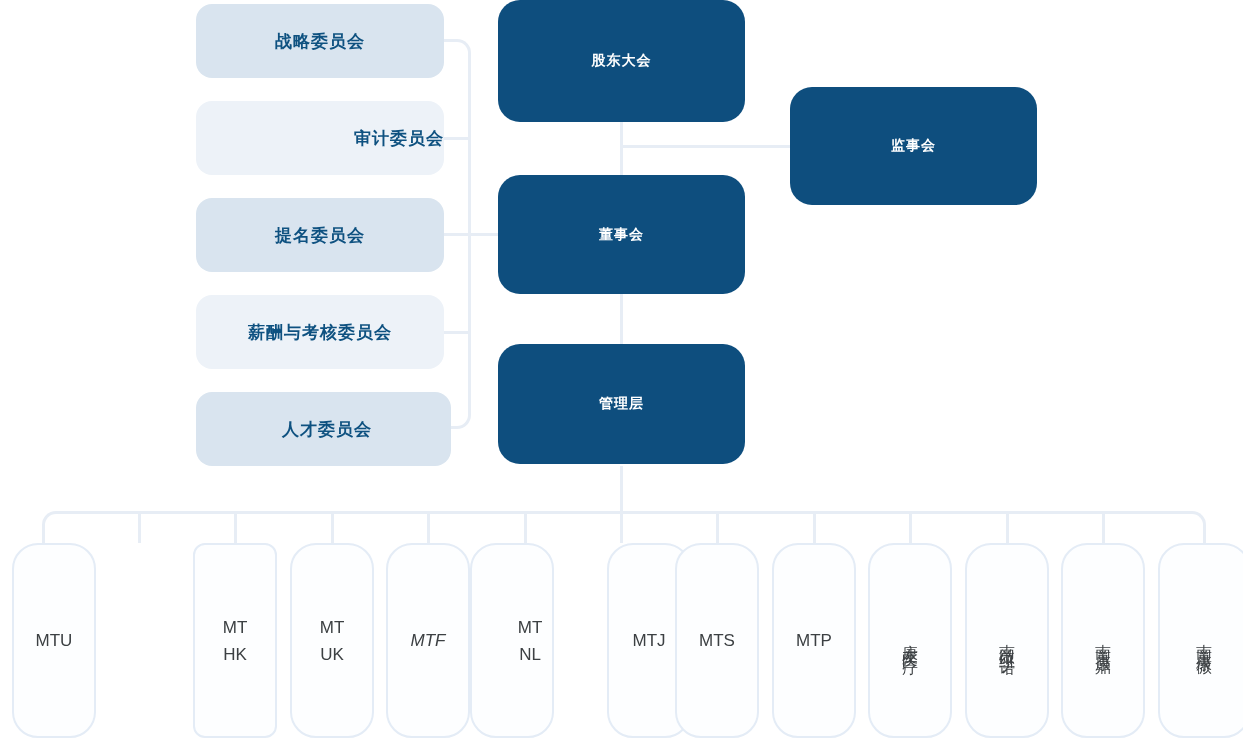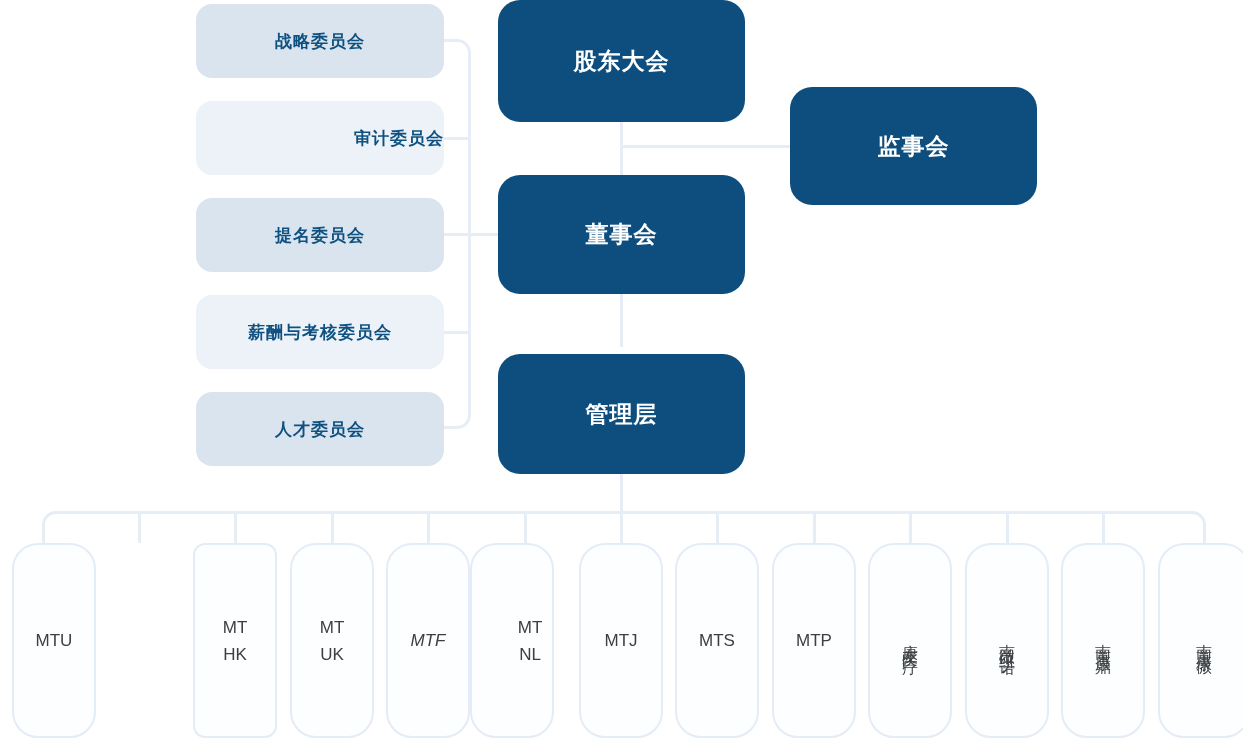--- a/index.html
+++ b/index.html
@@ -34,21 +34,21 @@
     border-top:3px solid var(--line);
     border-left:3px solid var(--line);
     border-right:3px solid var(--line);
     border-top-left-radius:14px;border-top-right-radius:14px;
     box-sizing:border-box;
   }
   
   .dark-node{
     position:absolute;width:247px;background:var(--primary);
     border-radius:22px;display:flex;align-items:center;justify-content:center;
-    color:#fff;font-size:23px;font-weight:700;letter-spacing:1px;
+    color:#fff;font-size:14px;font-weight:700;letter-spacing:1px;
   }
   .committee{
     position:absolute;left:196px;width:248px;height:74px;
     border-radius:16px;display:flex;align-items:center;justify-content:center;
     color:var(--committeeText);font-size:17px;font-weight:700;letter-spacing:1px;
   }
   .committee.strong{background:var(--tintStrong);}
   .committee.soft{background:var(--tintSoft);}
   .sub-node{
     position:absolute;top:543px;width:84px;height:195px;
@@ -95,53 +95,53 @@
   </div>
   <div class="committee soft" style="top:101px;justify-content:flex-end;">
     <span>审计委员会</span>
   </div>
   <div class="committee strong" style="top:198px;">
     <span>提名委员会</span>
   </div>
   <div class="committee soft" style="top:295px;">
     <span>薪酬与考核委员会</span>
   </div>
-  <div class="committee strong" style="top:392px;">
+  <div class="committee strong" style="top:392px;padding-left:7px;">
     <span>人才委员会</span>
   </div>
 
   <div class="dark-node" style="left:498px;top:0;height:122px;">
     <span>股东大会</span>
   </div>
   <div class="dark-node" style="left:790px;top:87px;height:118px;">
     <span>监事会</span>
   </div>
   <div class="dark-node" style="left:498px;top:175px;height:119px;">
     <span>董事会</span>
   </div>
-  <div class="dark-node" style="left:498px;top:354px;height:120px;">
+  <div class="dark-node" style="left:498px;top:344px;height:120px;">
     <span>管理层</span>
   </div>
 
   <div class="sub-node" style="left:12px;">
     <span class="sub-label">MTU</span>
   </div>
   <div class="sub-node" style="left:193px;border-radius:12px;">
     <span class="sub-label">MT HK</span>
   </div>
   <div class="sub-node" style="left:290px;">
     <span class="sub-label">MT UK</span>
   </div>
   <div class="sub-node" style="left:386px;font-style:italic;">
     <span class="sub-label">MTF</span>
   </div>
   <div class="sub-node" style="left:470px;padding-left:36px;">
     <span class="sub-label">MT NL</span>
   </div>
-  <div class="sub-node" style="left:579px;">
+  <div class="sub-node" style="left:607px;">
     <span class="sub-label">MTJ</span>
   </div>
   <div class="sub-node" style="left:675px;">
     <span class="sub-label">MTS</span>
   </div>
   <div class="sub-node" style="left:772px;">
     <span class="sub-label">MTP</span>
   </div>
   <div class="sub-node vertical" style="left:868px;">
     <span class="sub-label">康友医疗</span>

